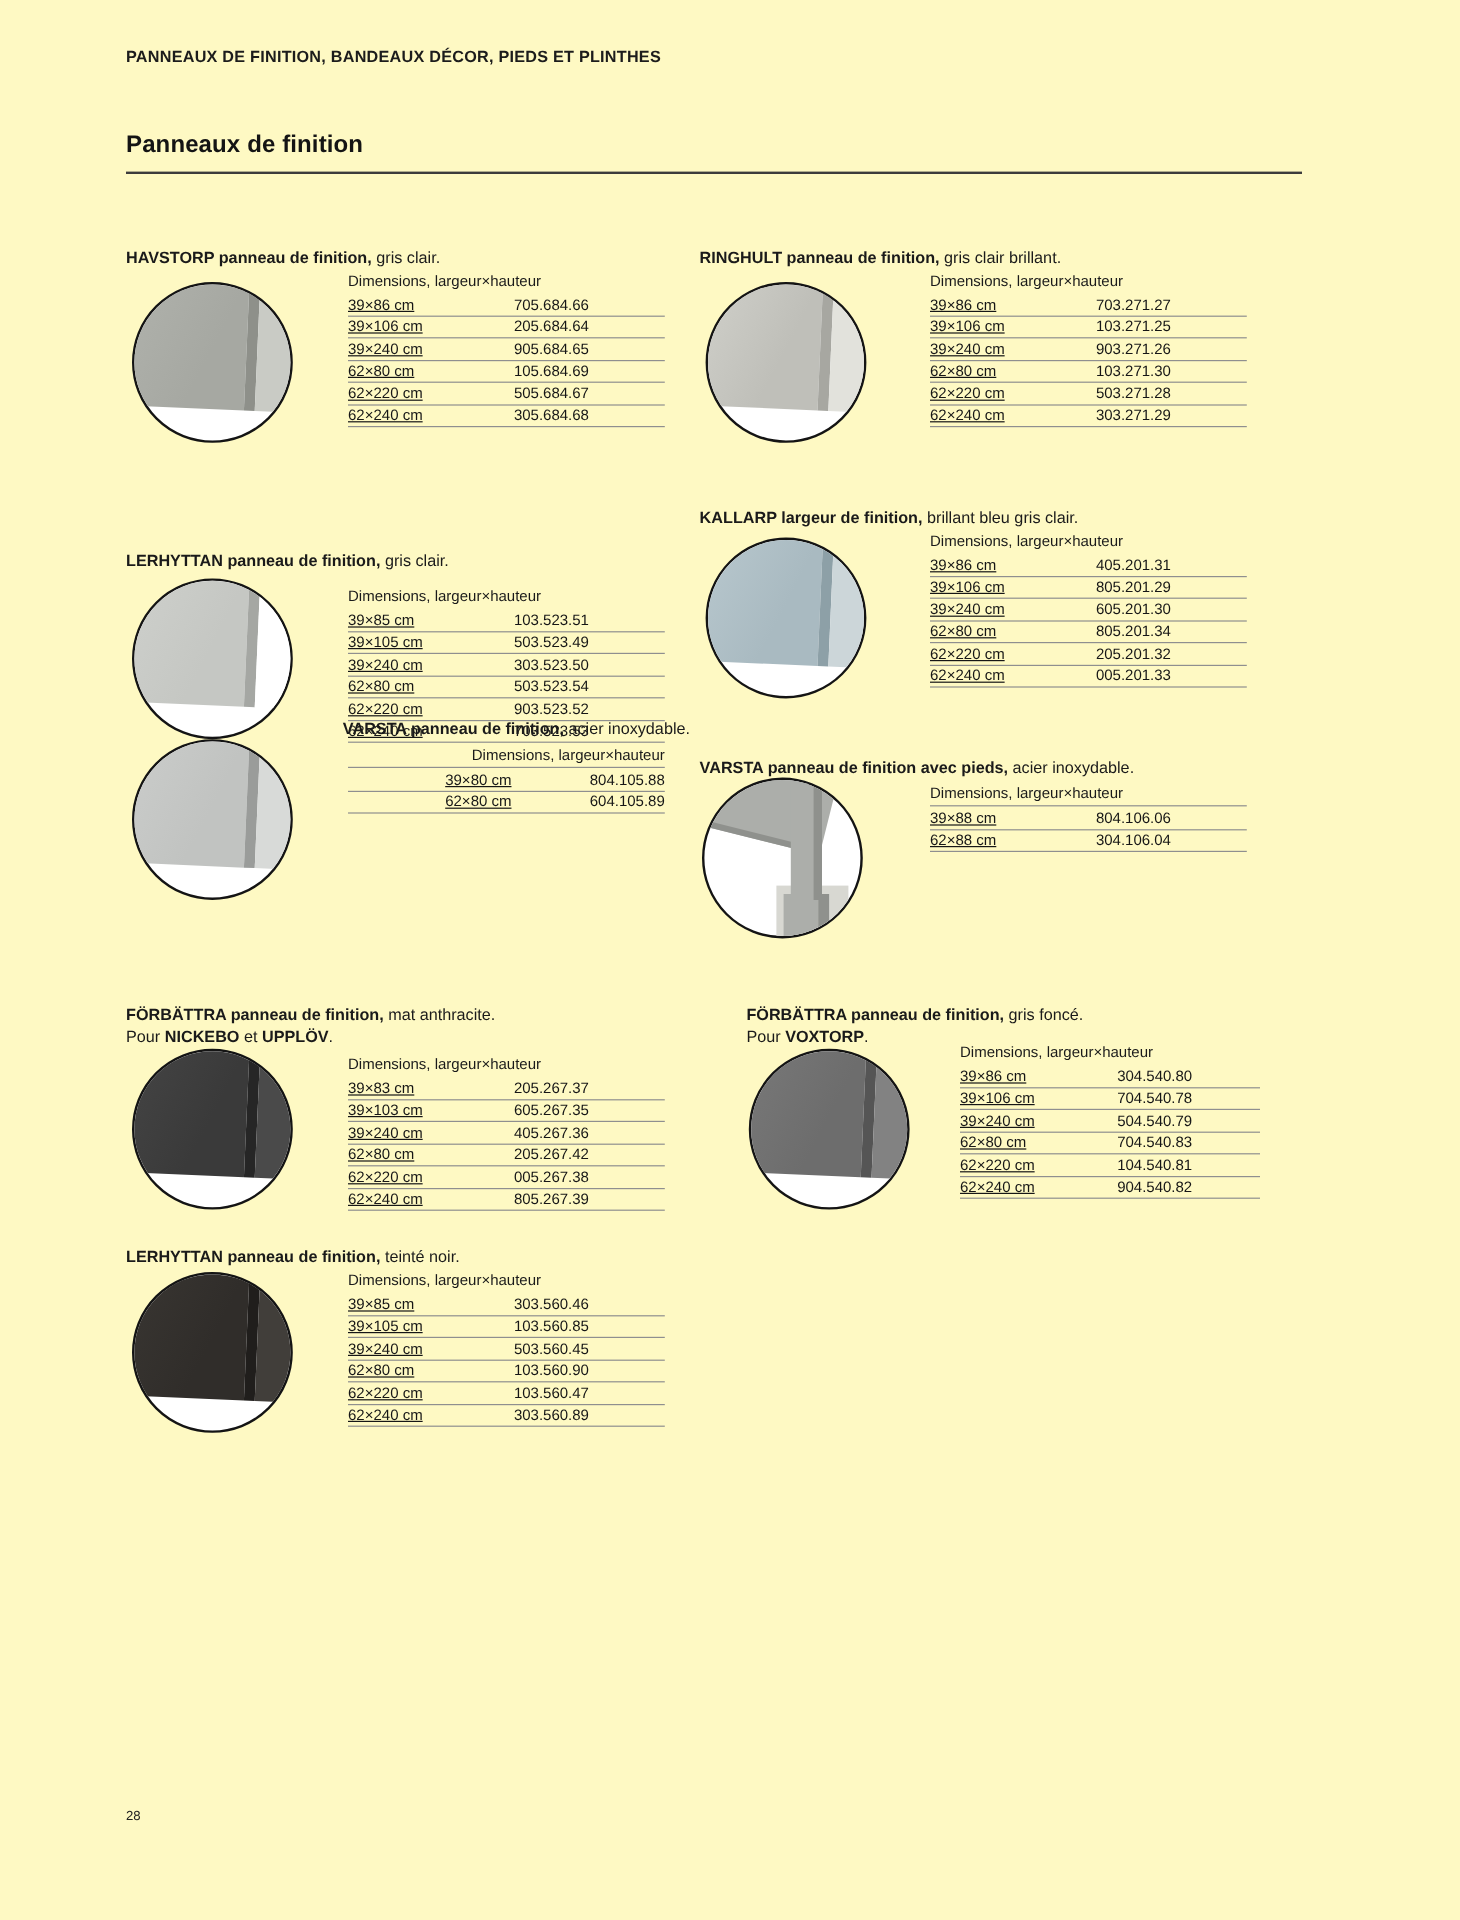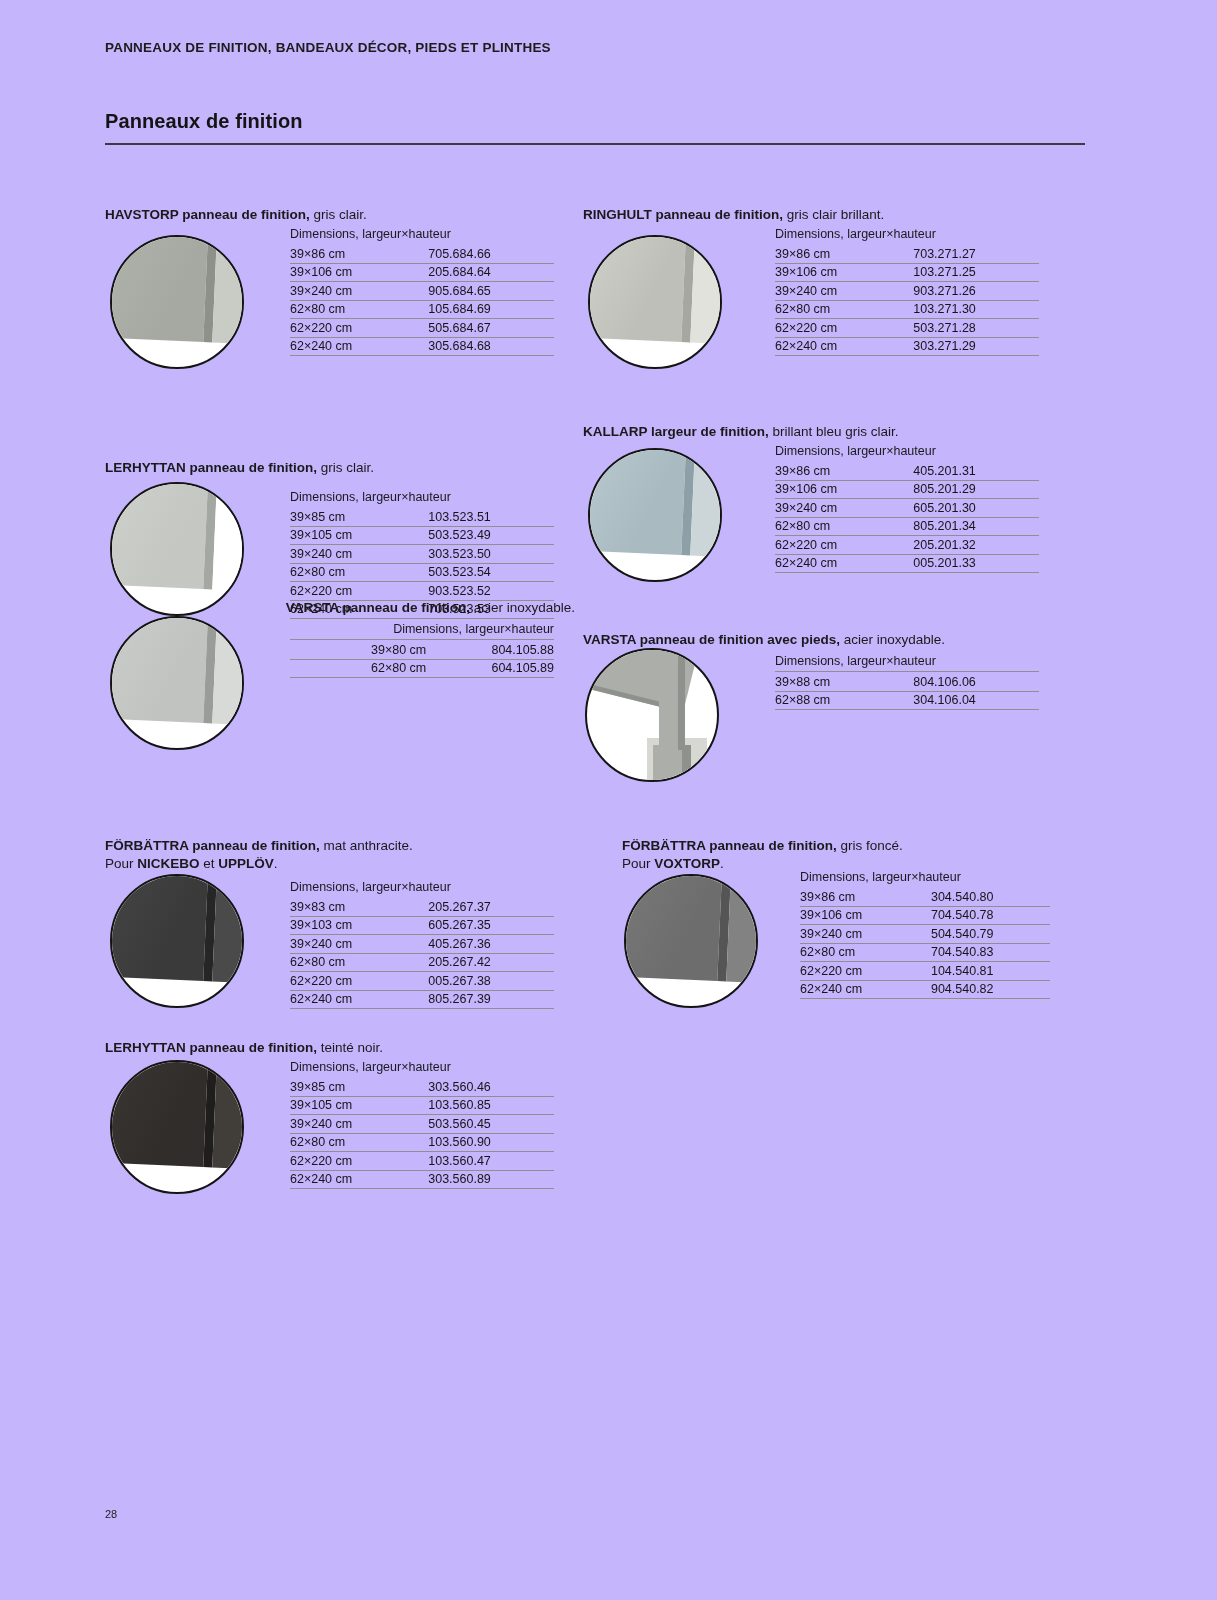--- a/index.html
+++ b/index.html
@@ -1,21 +1,21 @@
 <!DOCTYPE html>
 <html><head>
 <meta charset="utf-8">
 <style>
   html,body{margin:0;padding:0;background:#fff;}
   body{
     width:1217px;height:1600px;position:relative;
     font-family:"Liberation Sans","DejaVu Sans",sans-serif;
     color:#161616;-webkit-font-smoothing:antialiased;
   }
-  .page{position:absolute;inset:0;background:#c4b5fd;overflow:hidden;}
+  .page{position:absolute;inset:0;background:#fef9c3;overflow:hidden;}
 
   .hdr{position:absolute;left:105px;top:40px;font-size:13.5px;font-weight:bold;letter-spacing:.2px;color:#1c1c1c;}
   .title{position:absolute;left:105px;top:110px;margin:0;font-size:20px;font-weight:bold;color:#141414;letter-spacing:.1px;}
   .rule{position:absolute;left:105px;top:143px;width:980px;height:2px;background:#3c3c3c;}
 
   .block{position:absolute;width:470px;}
   .b1{left:105px;top:207px;}
   .b2{left:583px;top:207px;}
   .b3{left:105px;top:430px;margin-top:30px;}
   .b4{left:583px;top:424px;}
@@ -64,21 +64,21 @@
   .b1 .table{top:20px;}  .b2 .table{top:20px;}
   .b3 .table{top:30px;}  .b4 .table{top:20px;}
   .b5 .table{top:22px;}  .b6 .table{top:22px;}
   .b7 .table{top:42px;}  .b8 .table{top:32px;}
   .b9 .table{top:20px;}
 
   .thead{font-size:12.5px;height:18px;color:#1a1a1a;}
   .headrule .thead{border-bottom:1px solid #8f8f8f;height:17px;margin-bottom:1px;}
   .trow{display:flex;align-items:flex-end;height:15.5px;padding-bottom:2px;
         border-bottom:1px solid #8f8f8f;font-size:12.5px;}
-  .dim{width:52%;}
+  .dim{width:52%;text-decoration:underline;}
   .art{width:48%;padding-left:2px;}
 
   .pageno{position:absolute;left:105px;top:1508px;font-size:11px;color:#222;}
 </style>
 </head>
 <body>
 
 <div class="page">
 
   <div class="hdr">PANNEAUX DE FINITION, BANDEAUX DÉCOR, PIEDS ET PLINTHES</div>

